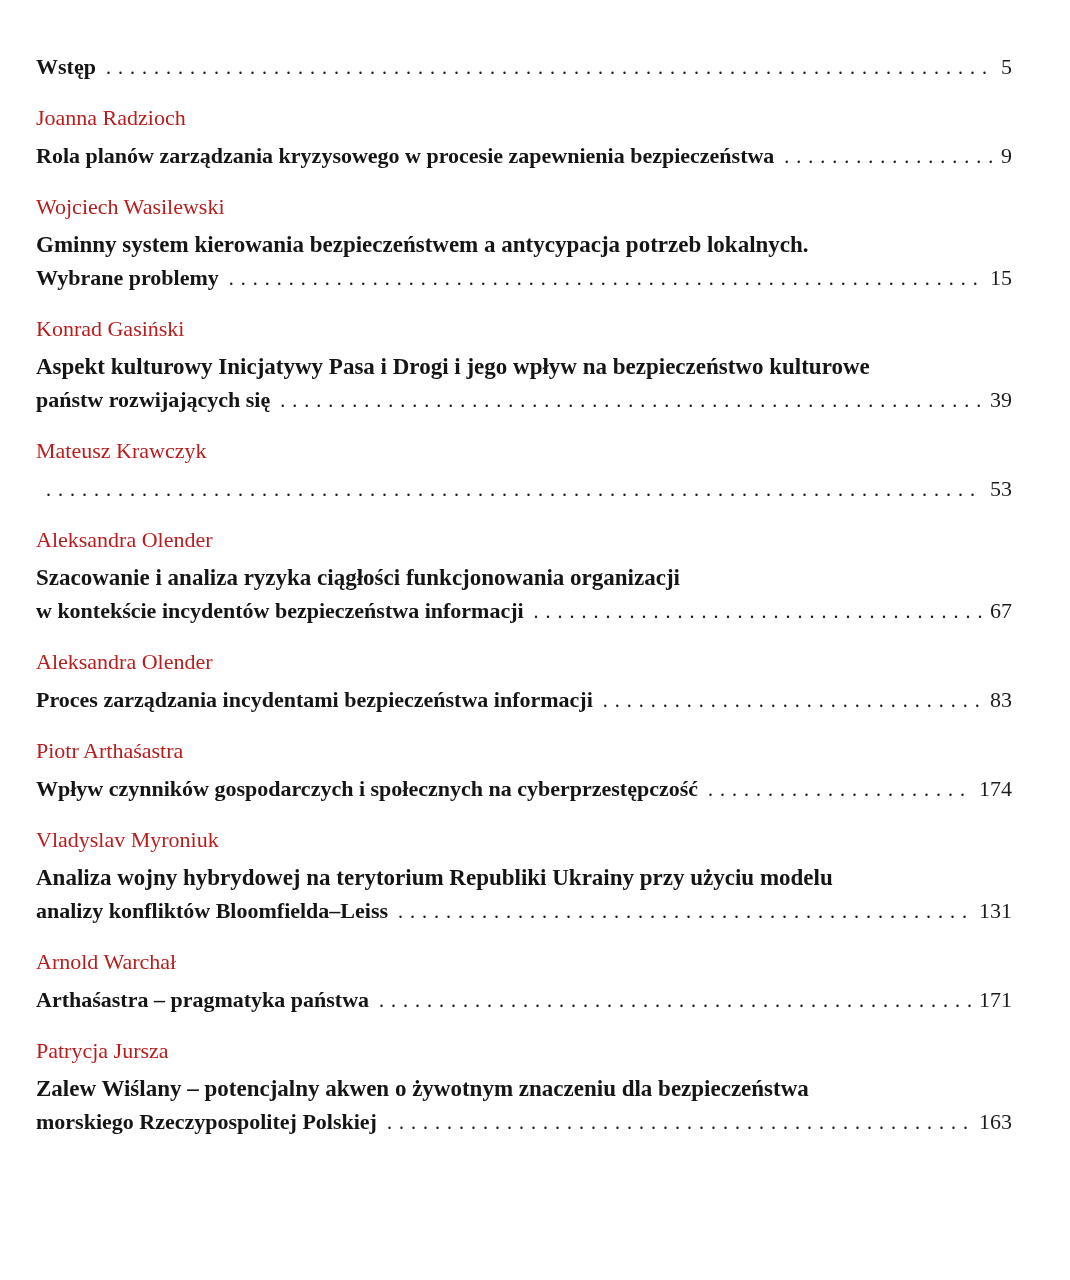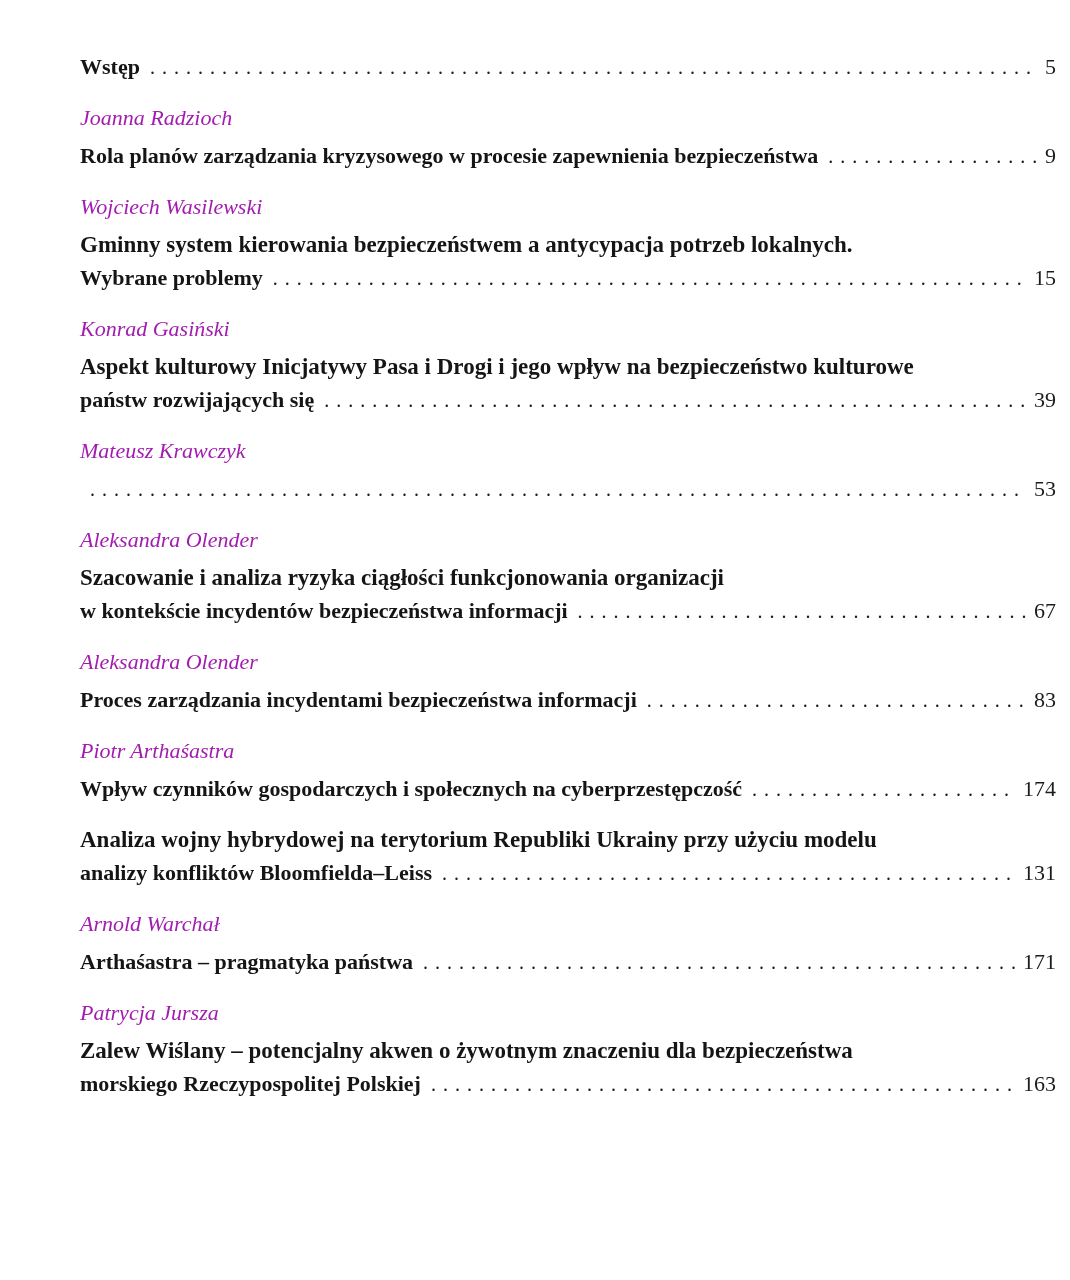--- a/index.html
+++ b/index.html
@@ -13,32 +13,30 @@
     width: 1070px;
     height: 1280px;
     background: #ffffff;
     color: #151515;
     font-family: "Liberation Serif", "DejaVu Serif", serif;
     padding: 50px 58px 0 36px;
     overflow: hidden;
   }
   .toc {
     width: 100%;
-    margin-left: 44px;
   }
   .entry {
     margin-bottom: 17px;
   }
   .author {
-    font-style: italic;
     font-weight: normal;
     font-size: 22px;
     line-height: 33px;
     margin-bottom: 5px;
-    color: #a21caf;
+    color: #b91c1c;
   }
   .title-line {
     font-weight: bold;
     font-size: 23px;
     line-height: 33px;
     white-space: nowrap;
   }
   .title-last {
     display: flex;
     align-items: baseline;
@@ -159,20 +157,21 @@
     <div class="titles">
           <div class="title-last">
             <span class="title-text">Wpływ czynników gospodarczych i społecznych na cyberprzestępczość</span>
             <span class="dots"></span>
             <span class="page-num">174</span>
           </div>
         </div>
   </div>
 
   <div class="entry">
+    <div class="author">Vladyslav Myroniuk</div>
     <div class="titles">
           <div class="title-line">Analiza wojny hybrydowej na terytorium Republiki Ukrainy przy użyciu modelu</div>
           <div class="title-last">
             <span class="title-text">analizy konfliktów Bloomfielda–Leiss</span>
             <span class="dots"></span>
             <span class="page-num">131</span>
           </div>
         </div>
   </div>
 

